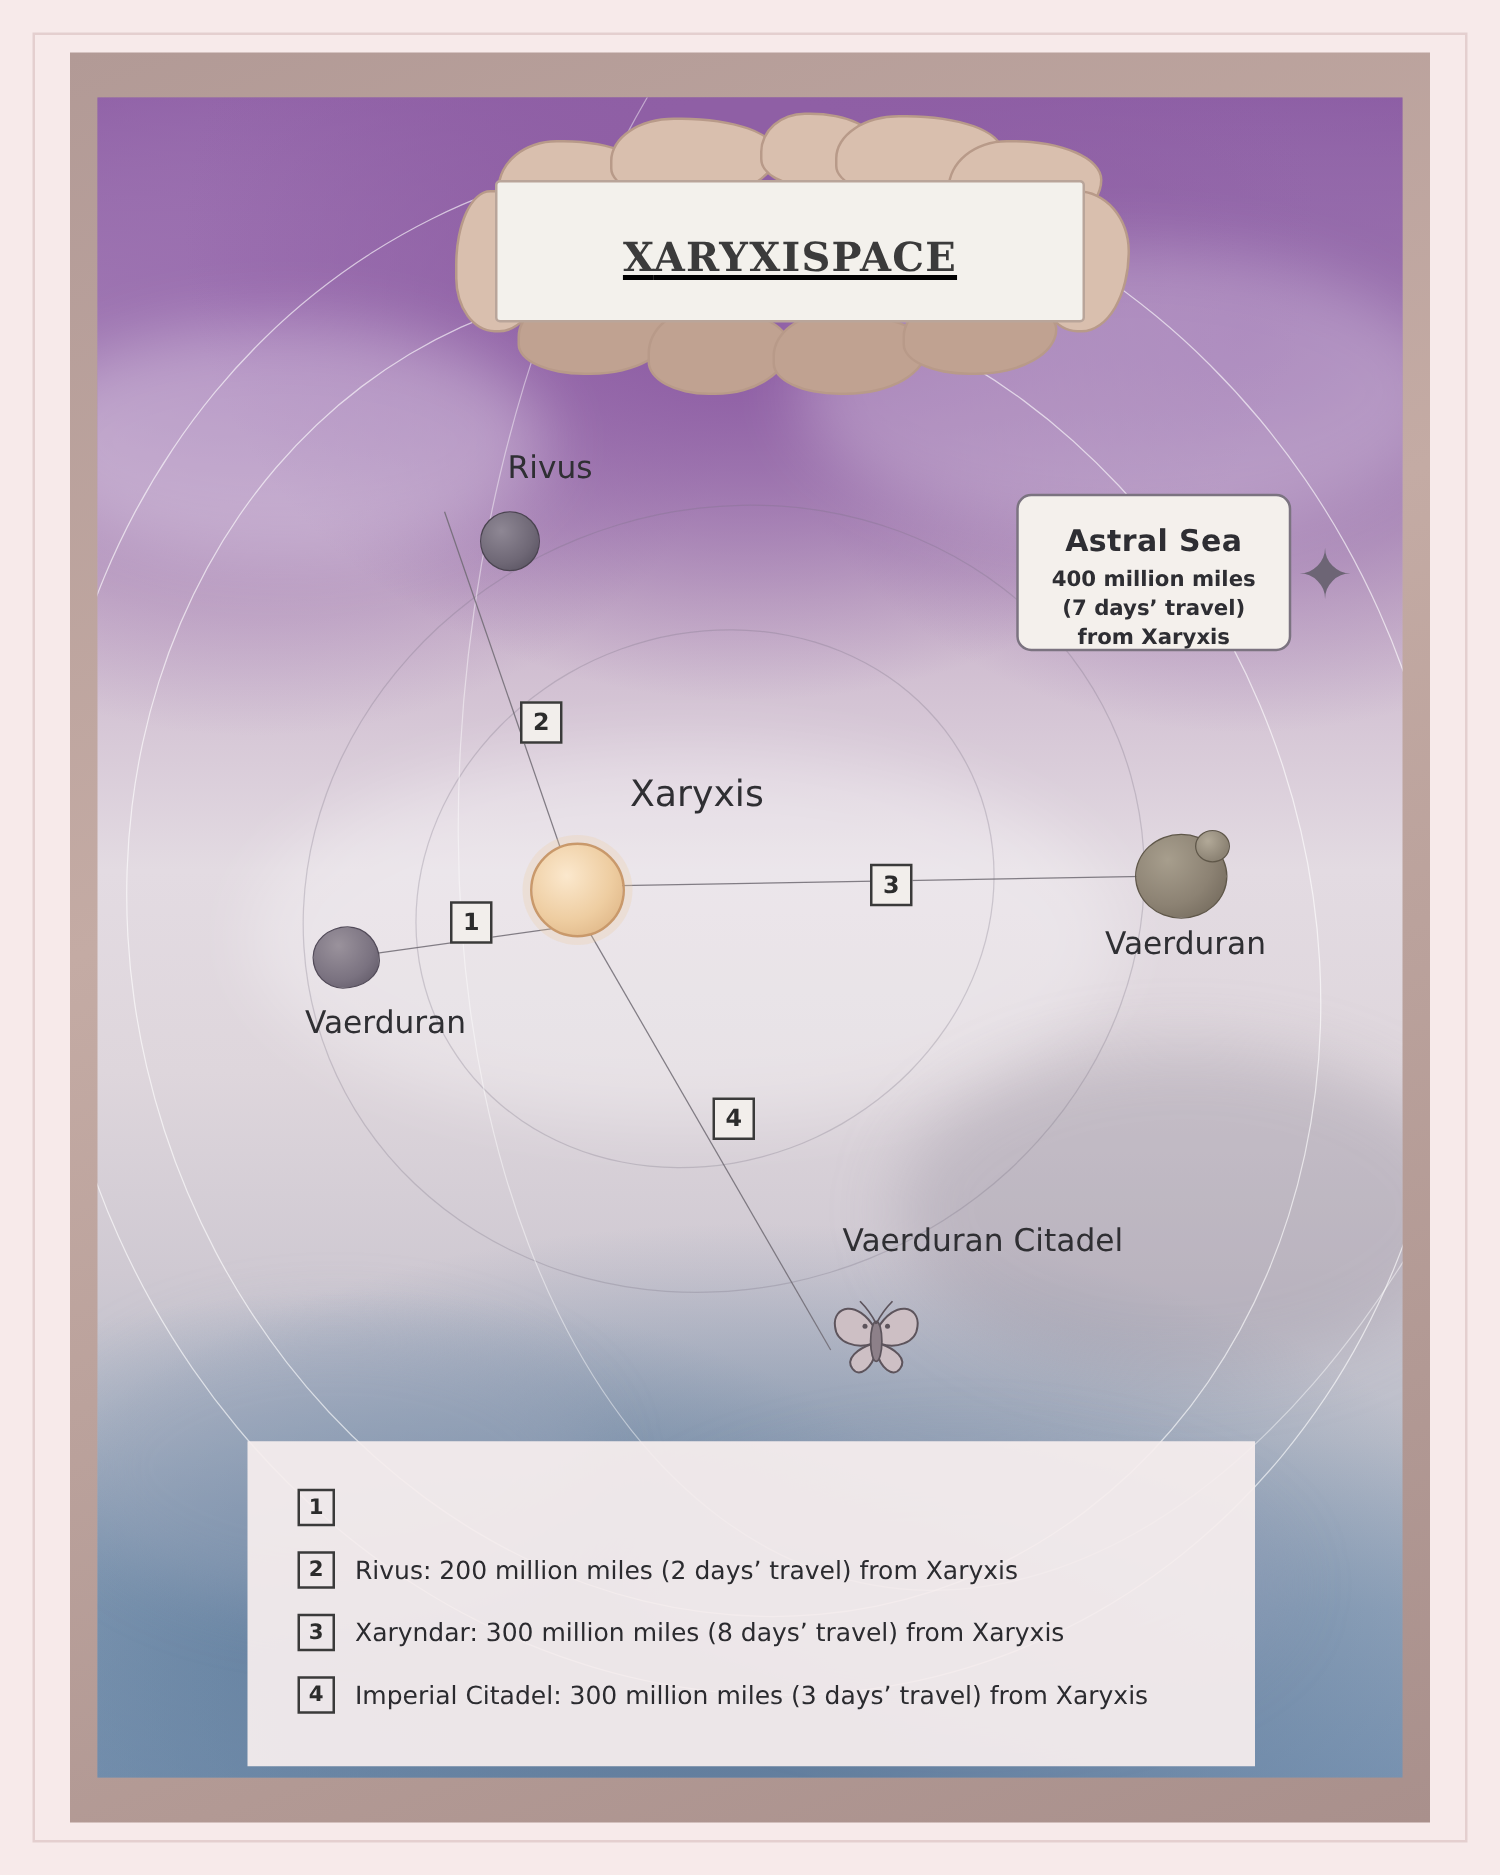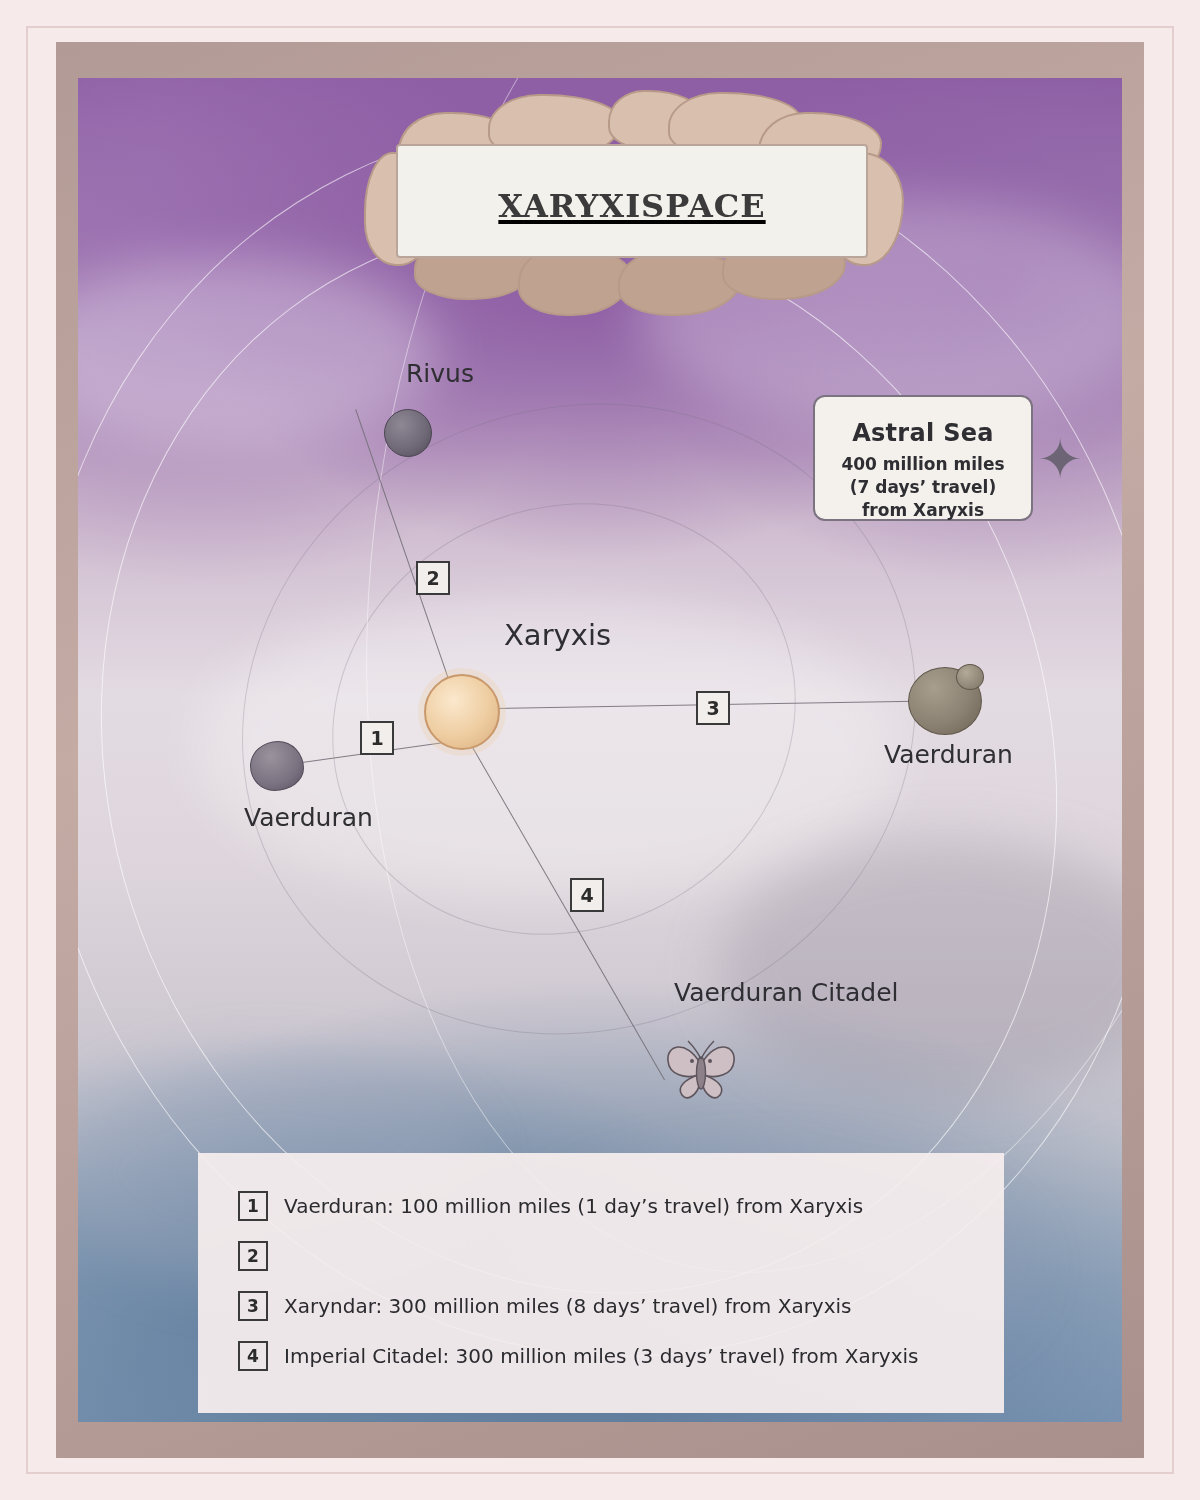--- a/index.html
+++ b/index.html
@@ -369,24 +369,24 @@
       <div class="orn dark" style="left:300px;top:154px;width:120px;height:62px;"></div>
       <div class="orn dark" style="left:404px;top:140px;width:120px;height:60px;"></div>
       <div id="cartouche-plate">
         <div id="map-title">Xaryxispace</div>
       </div>
     </div>
 
     <div id="legend">
       <div class="legend-row">
         <div class="legend-tag">1</div>
-        <div class="legend-text">Vaerduran: 100 million miles (1 day’s travel) from Xaryxis</div>
       </div>
       <div class="legend-row">
         <div class="legend-tag">2</div>
+        <div class="legend-text">Rivus: 200 million miles (2 days’ travel) from Xaryxis</div>
       </div>
       <div class="legend-row">
         <div class="legend-tag">3</div>
         <div class="legend-text">Xaryndar: 300 million miles (8 days’ travel) from Xaryxis</div>
       </div>
       <div class="legend-row">
         <div class="legend-tag">4</div>
         <div class="legend-text">Imperial Citadel: 300 million miles (3 days’ travel) from Xaryxis</div>
       </div>
     </div>

